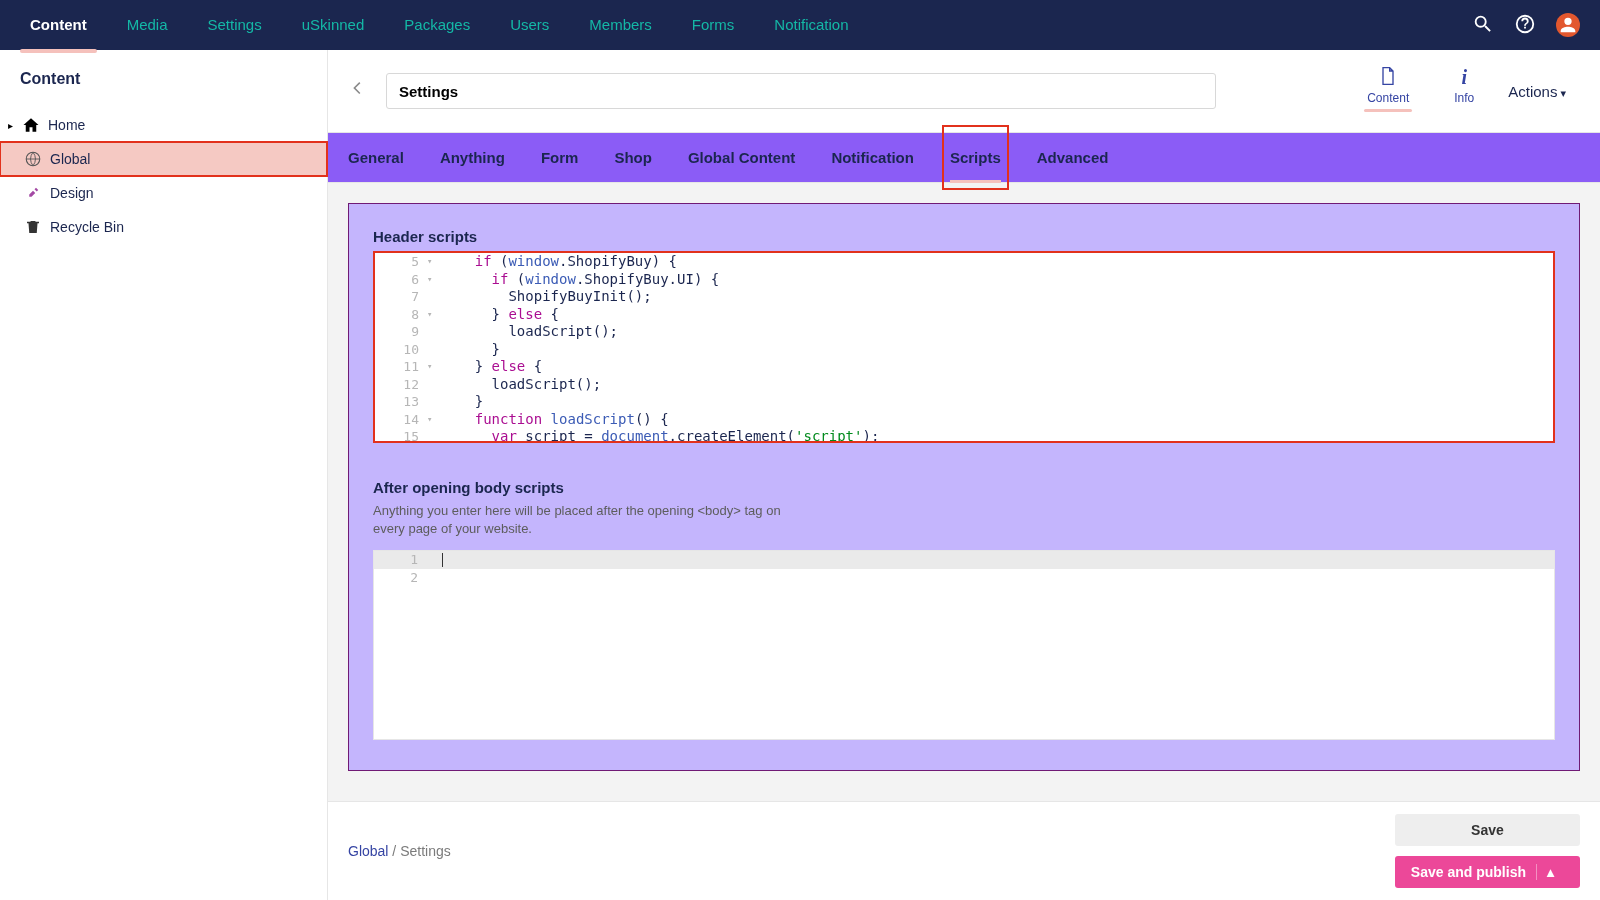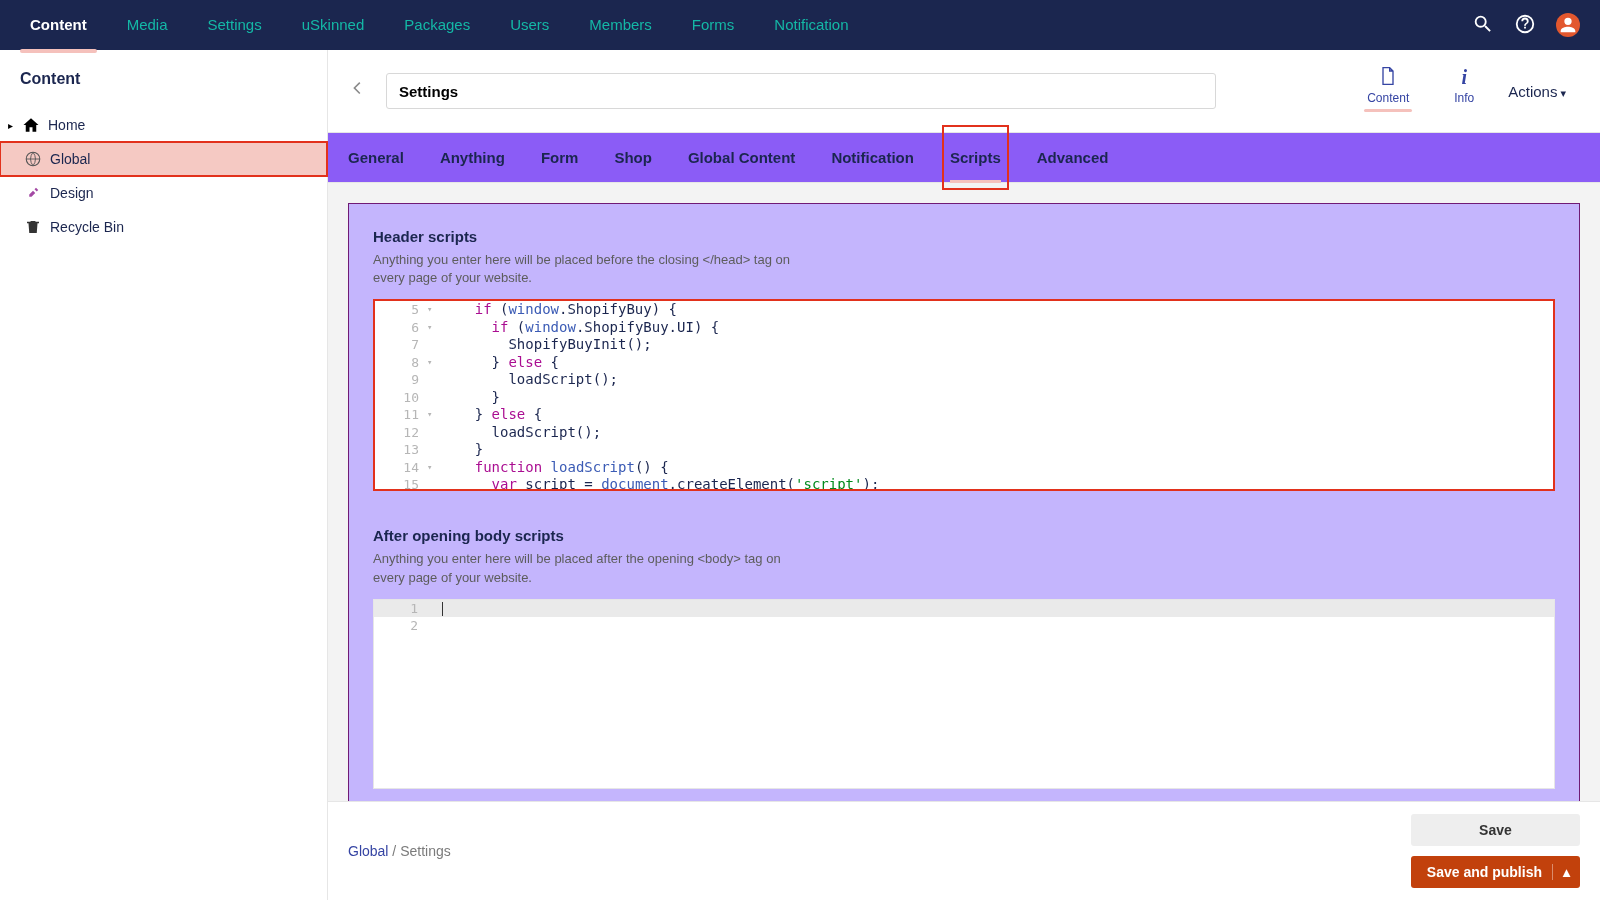--- a/index.html
+++ b/index.html
@@ -69,21 +69,21 @@
   .var { color:#aa0d91; }
   
   .spacer { height:36px; }
   
   .footer { background:#fff; border-top:1px solid #e6e6e6; padding:12px 20px; display:flex; align-items:center; }
   .crumbs { color:#7b7b7b; font-size:14px; }
   .crumbs a { color:#3544a3; text-decoration:none; }
   .footer .btns { margin-left:auto; display:flex; gap:10px;flex-direction:column; }
   .btn { padding:8px 16px; border-radius:3px; border:none; cursor:pointer; font-size:14px; font-weight:600; }
   .btn.save { background:#eee; color:#333; }
-  .btn.publish { background:#c2410c; color:#fff; padding-right:10px; }
+  .btn.publish { background:#ec4899; color:#fff; padding-right:26px; }
   .btn.publish .car { border-left:1px solid rgba(255,255,255,0.4); padding-left:10px; margin-left:10px; }
 </style>
 </head>
 <body>
 
 <div class="topnav">
   <div class="tabs">
     <div class="tab active">Content</div>
     <div class="tab">Media</div>
     <div class="tab">Settings</div>
@@ -170,21 +170,20 @@
       <div class="subtab">Shop</div>
       <div class="subtab">Global Content</div>
       <div class="subtab">Notification</div>
       <div class="subtab active">Scripts</div>
       <div class="subtab">Advanced</div>
     </div>
 
     <div class="content">
       <div class="panel">
         <div class="field-lbl">Header scripts</div>
-        <div class="field-help">Anything you enter here will be placed before the closing &lt;/head&gt; tag on every page of your website.</div>
         <div class="code-ed">
           <div class="row">
               <span class="gutter">5</span>
               <span class="fold">▾</span>
               <span class="code">    <span class="kw">if</span> (<span class="win">window</span>.ShopifyBuy) {</span>
             </div>
           <div class="row">
               <span class="gutter">6</span>
               <span class="fold">▾</span>
               <span class="code">      <span class="kw">if</span> (<span class="win">window</span>.ShopifyBuy.UI) {</span>

